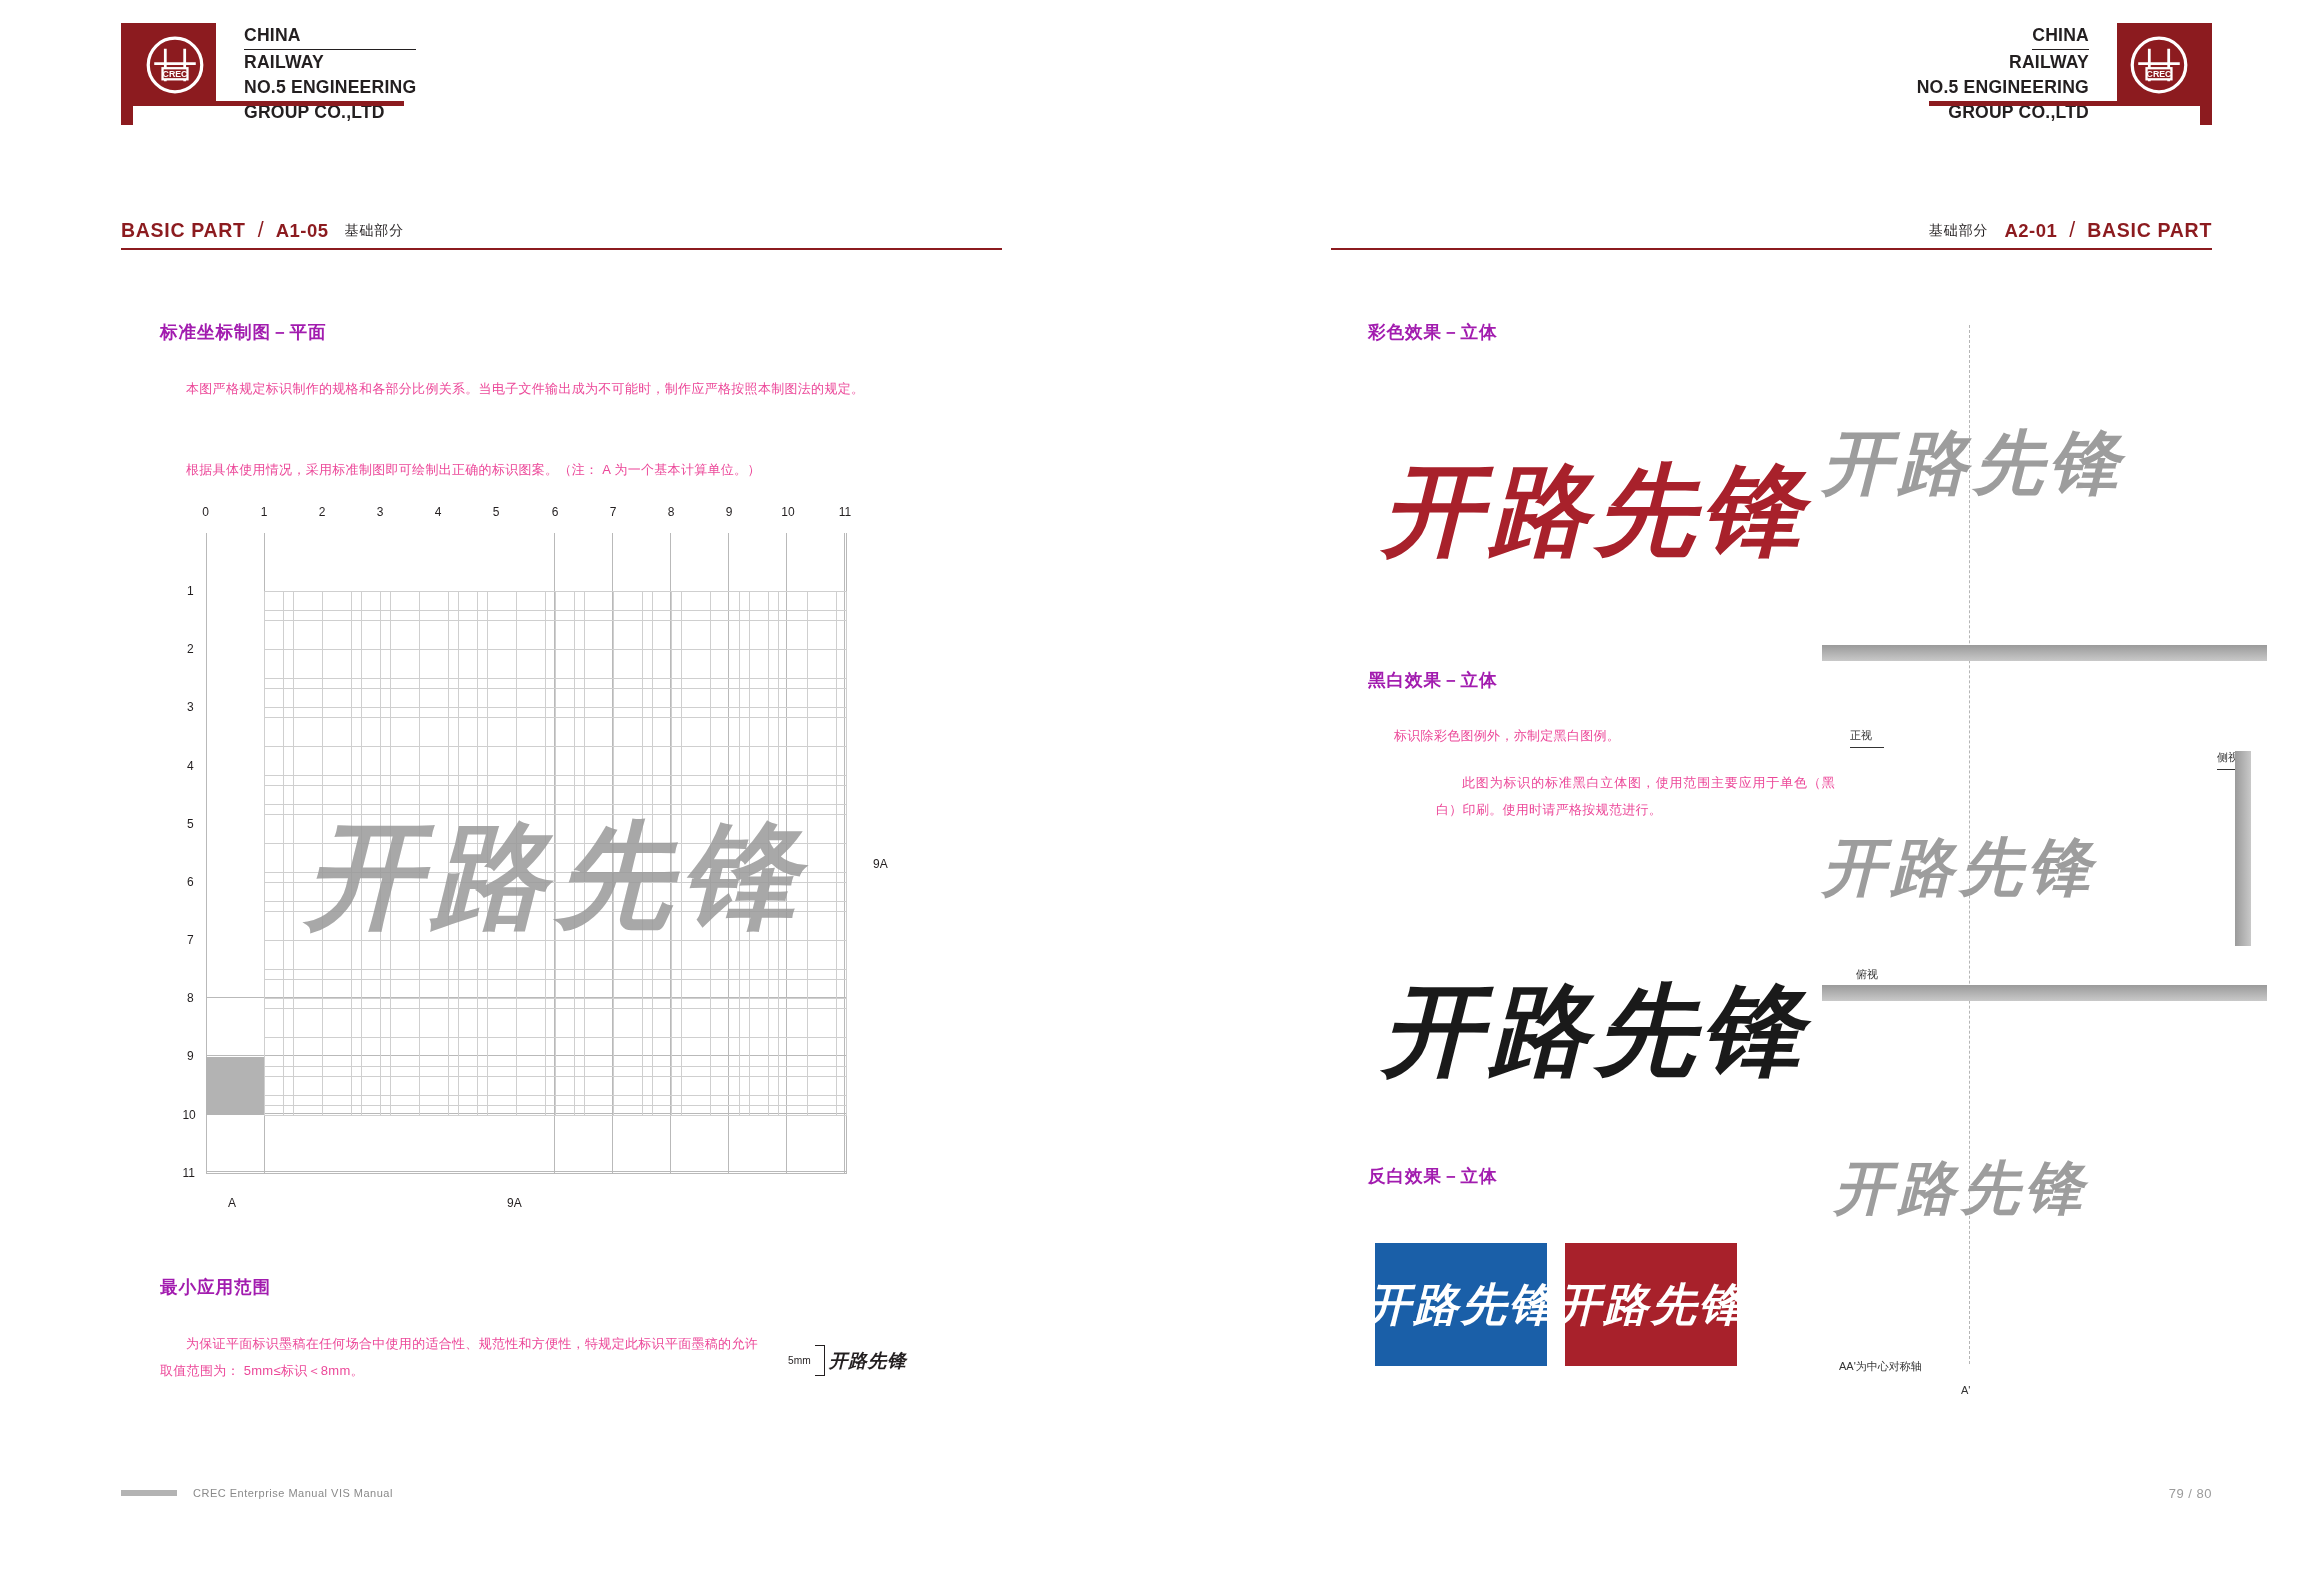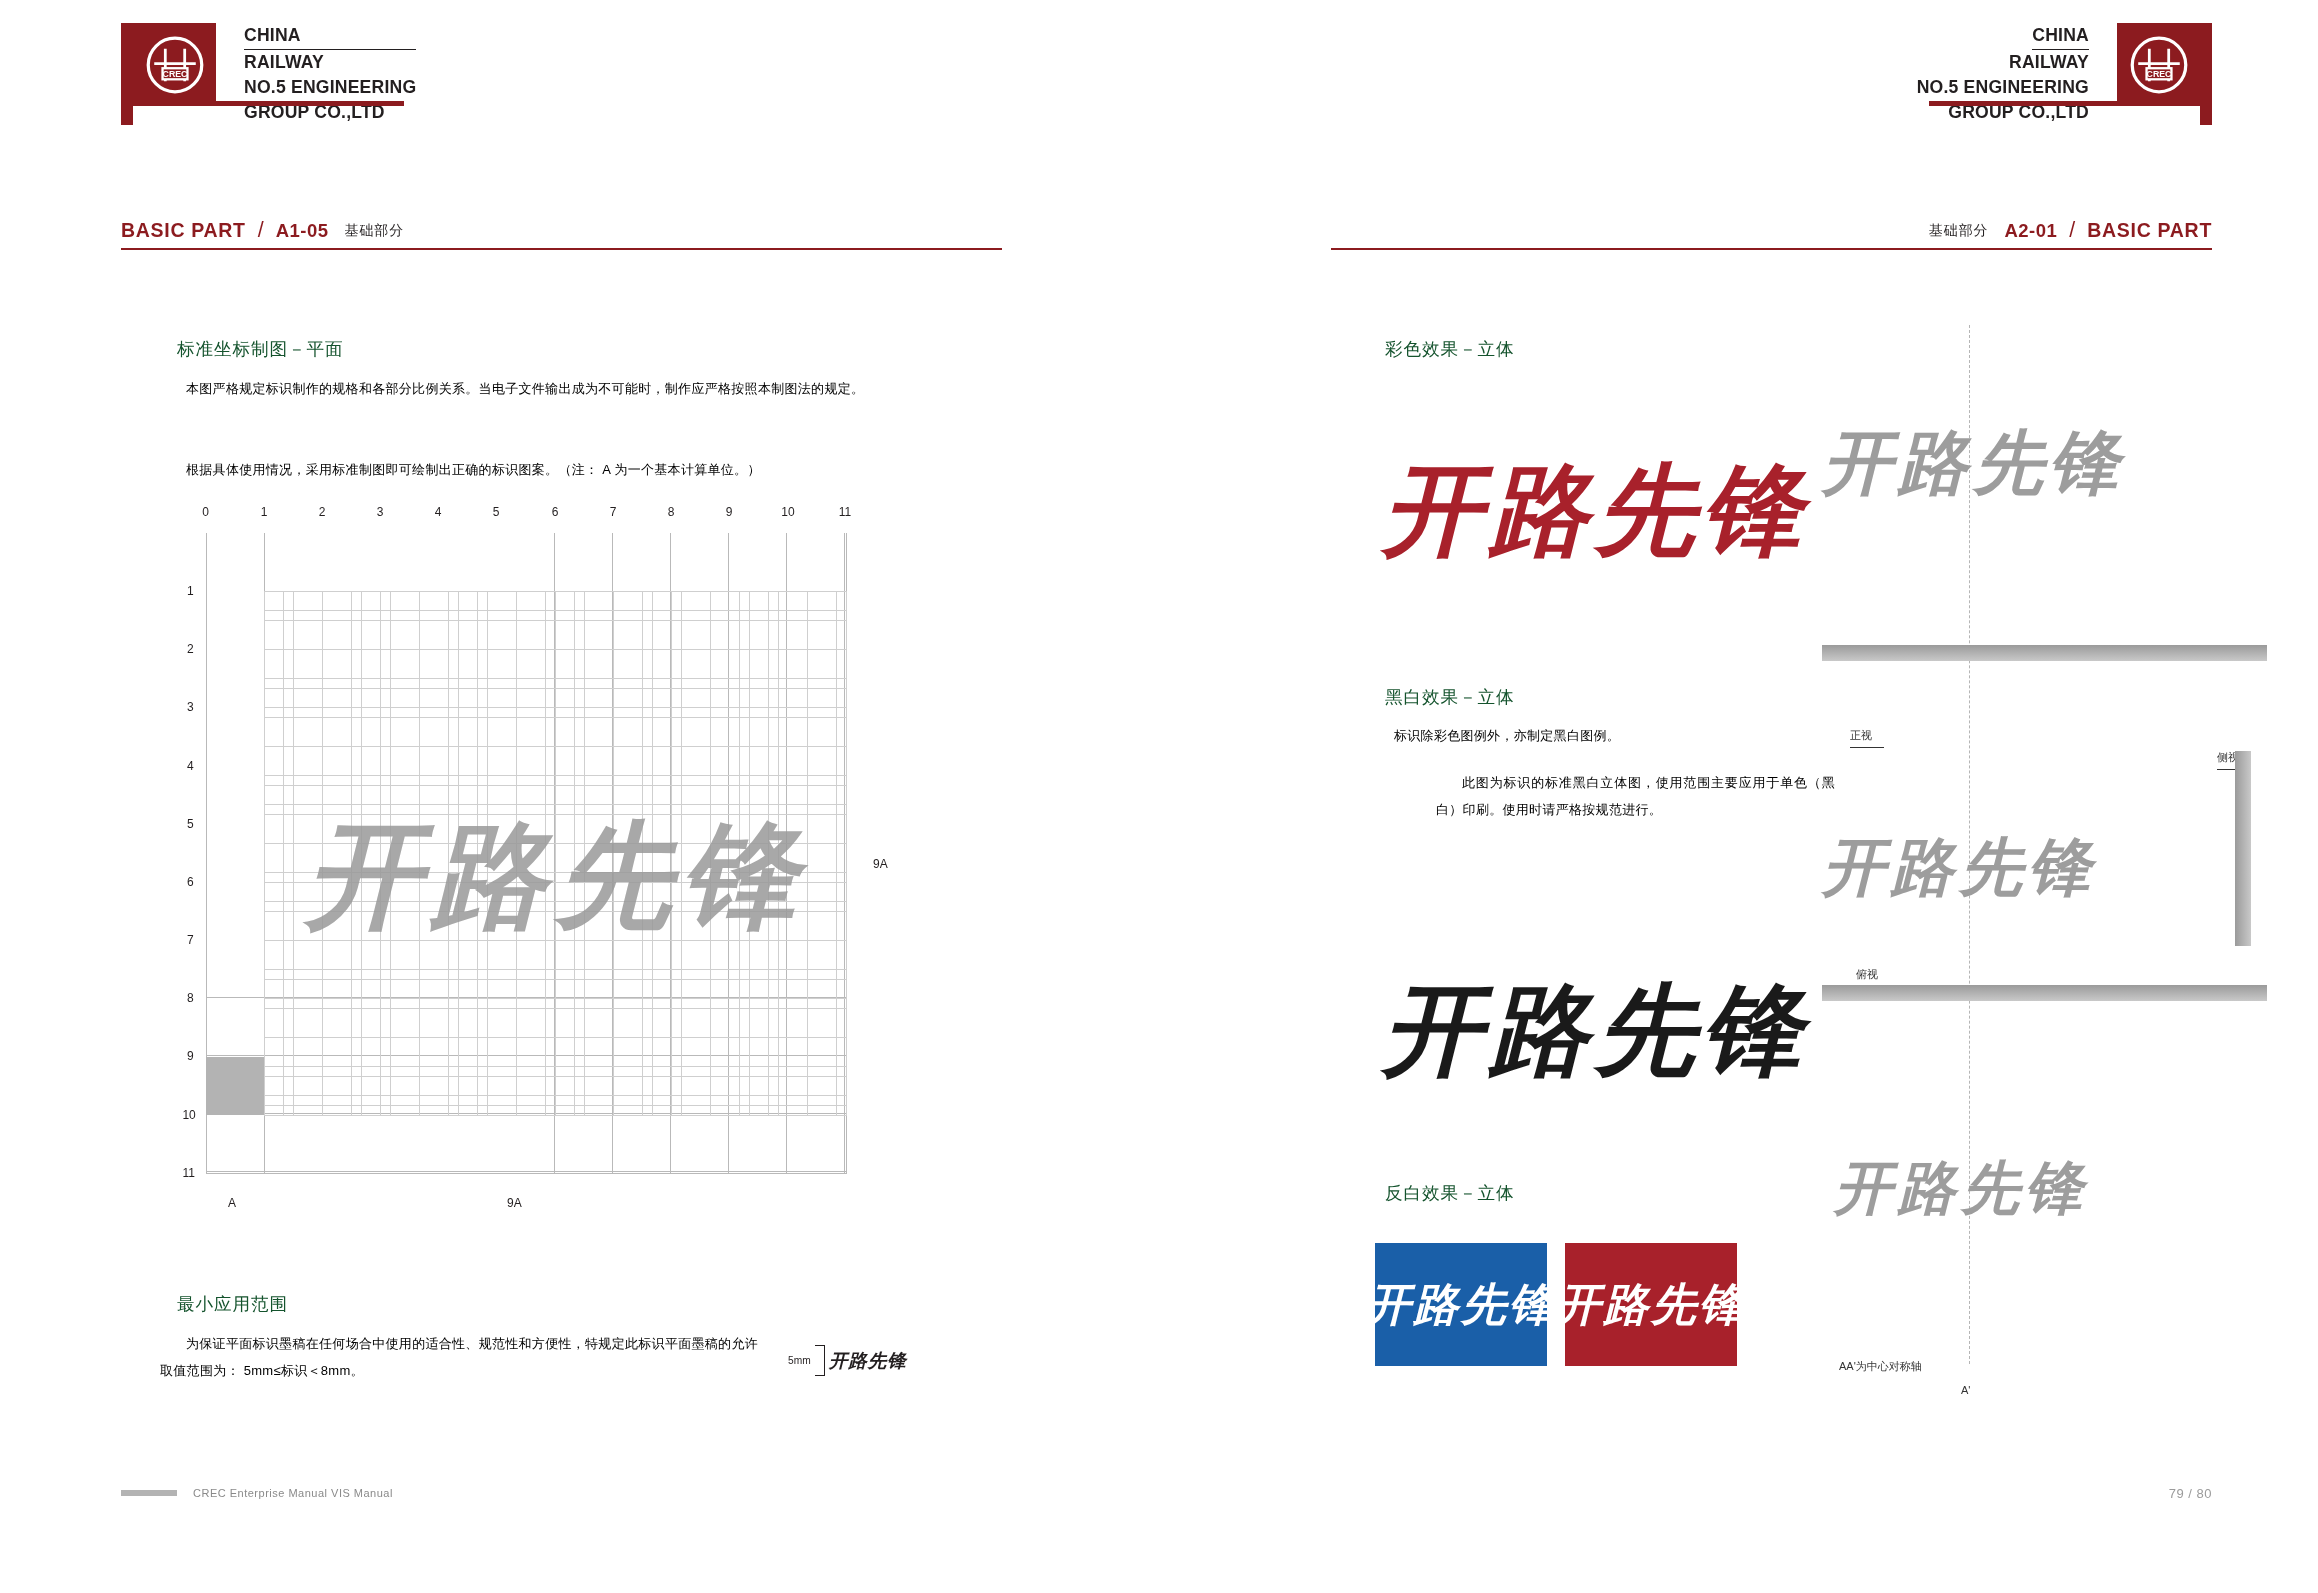--- a/index.html
+++ b/index.html
@@ -42,26 +42,26 @@
   .sechead .cn{font-size:14px;color:#231f20;margin-left:16px;letter-spacing:0.9px;}
   .sechead-left{left:121px;top:218px;}
   .sechead-right{right:121px;top:218px;flex-direction:row-reverse;}
   .sechead-right .cn{margin-left:0;margin-right:16px;}
   .underline{position:absolute;height:1.9px;background:#8c1b1f;}
   .ul-left{left:121px;top:248px;width:881px;}
   .ul-right{right:121px;top:248px;width:881px;}
 
   
   h2.sub{
-    position:absolute;margin:17px;color:#14532d;font-size:17.6px;font-weight:normal;
+    position:absolute;margin:0;color:#a21caf;font-size:17.6px;font-weight:bold;
     letter-spacing:0.9px;
   }
   p.body{
     position:absolute;margin:0;font-size:13px;line-height:2.05;
-    color:#000000;letter-spacing:0.3px;text-align:justify;
+    color:#ec4899;letter-spacing:0.3px;text-align:justify;
   }
 
   
   .grid-wrap{position:absolute;left:187px;top:505px;width:761px;height:742px;}
   .col-nums,.row-nums{position:absolute;color:#231f20;font-size:12px;}
   .col-nums span{position:absolute;transform:translateX(-50%);}
   .row-nums span{position:absolute;transform:translateY(-50%);}
   .big-grid{
     position:absolute;left:18.5px;top:28px;width:640px;height:640px;
     background:

